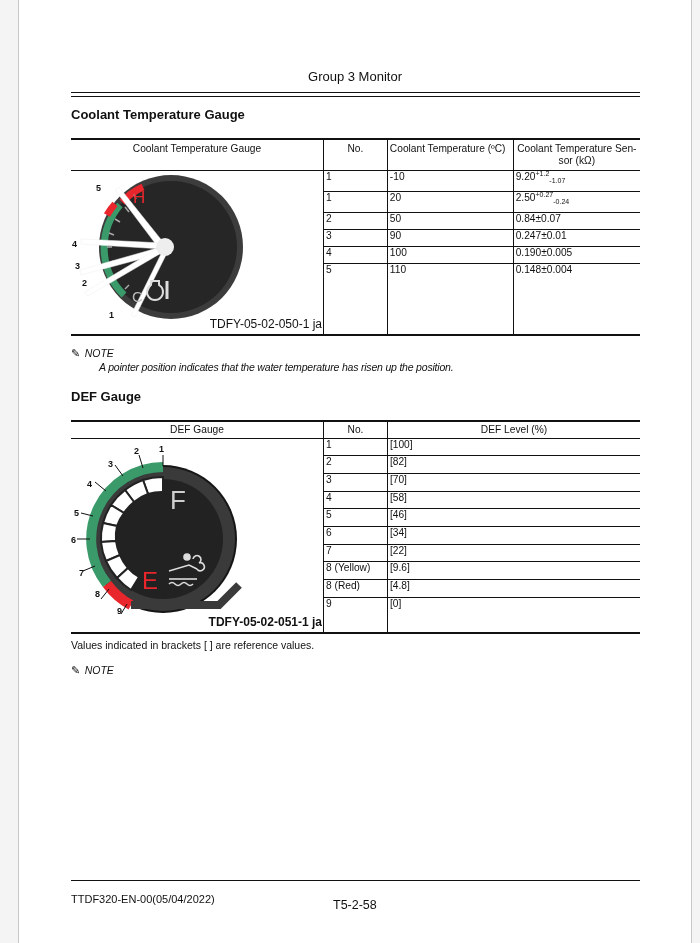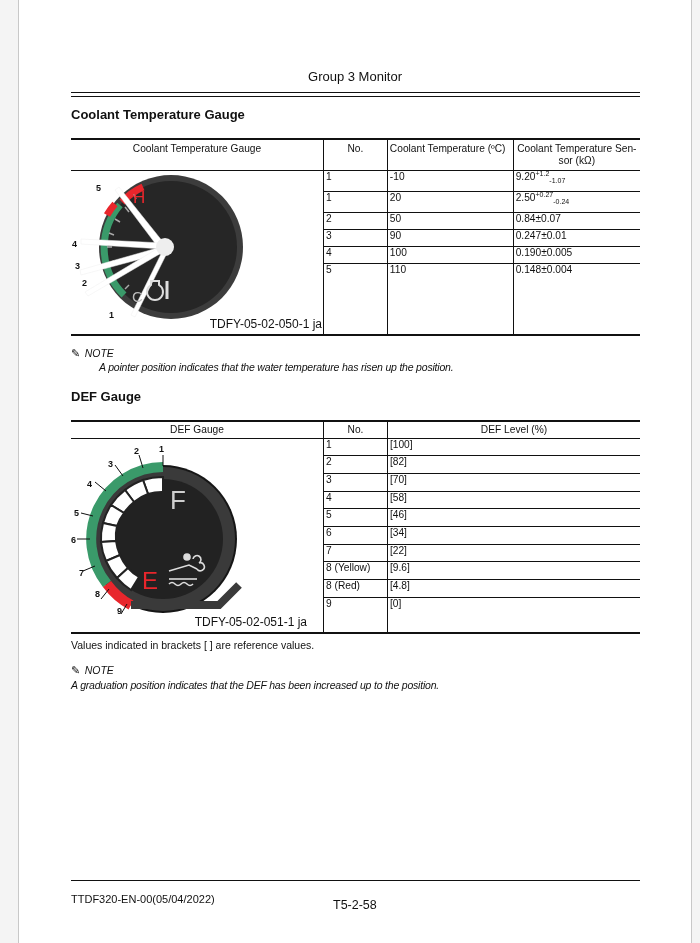--- a/index.html
+++ b/index.html
@@ -198,21 +198,21 @@
             <text x="63" y="15">2</text>
             <text x="37" y="28">3</text>
             <text x="16" y="48">4</text>
             <text x="3" y="77">5</text>
             <text x="0" y="104">6</text>
             <text x="8" y="137">7</text>
             <text x="24" y="158">8</text>
             <text x="46" y="175">9</text>
           </g>
         </svg>
-        <div class="abs fig-id" style="right:16px;bottom:3px;">TDFY-05-02-051-1 ja</div>
+        <div class="abs fig-id" style="right:1px;bottom:3px;font-weight:bold;">TDFY-05-02-051-1 ja</div>
       </td>
       <td style="border-right:1px solid #111;">1</td>
       <td>[100]</td>
     </tr>
     <tr style="height:17.6px;border-bottom:1px solid #111;">
       <td style="border-right:1px solid #111;">2</td>
       <td>[82]</td>
     </tr>
     <tr style="height:17.6px;border-bottom:1px solid #111;">
       <td style="border-right:1px solid #111;">3</td>
@@ -247,18 +247,17 @@
       <td>[0]</td>
     </tr>
   </tbody>
     </table>
 
   <div class="abs" style="left:52px;top:639px;font-size:10.5px;text-align:center;">Values indicated in brackets [ ] are reference values.</div>
   <div class="abs" style="left:52px;top:660px;">
     <span class="note-ic">✎</span>
     <span class="note-lbl">NOTE</span>
   </div>
-  <div class="abs note-tx" style="left:52px;top:679px;">A graduation position indicates that the DEF has been increased up to the position.</div>
 
   <div class="abs foot-rule"></div>
   <div class="abs foot-l">TTDF320-EN-00(05/04/2022)</div>
   <div class="abs foot-c">T5-2-58</div>
 </div>
 
 </body></html>

